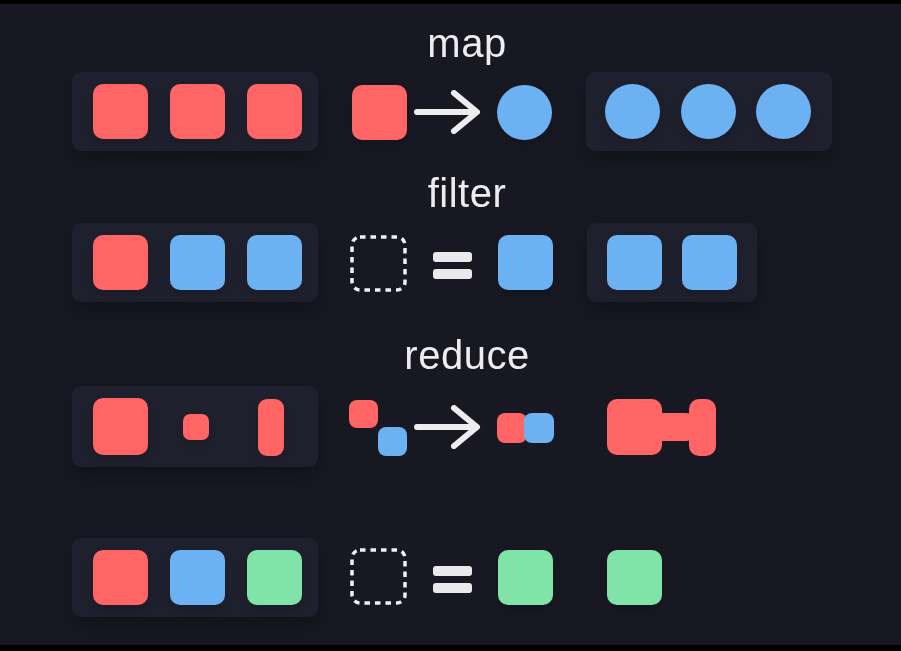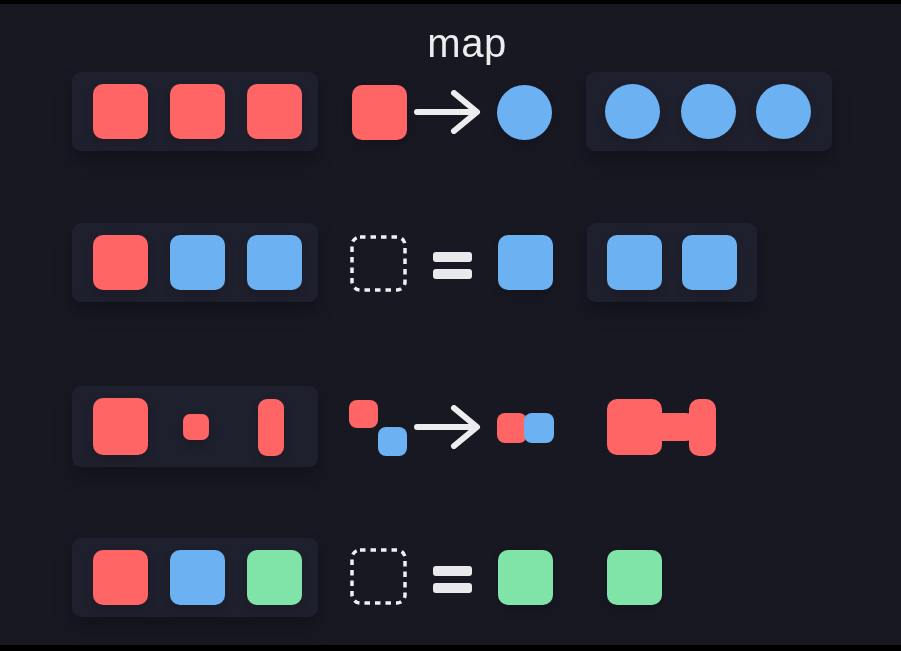--- a/index.html
+++ b/index.html
@@ -51,20 +51,21 @@
   </svg>
 
   <div class="shape circle" style="left:497px;top:85px;width:55px;height:55px" data-color="blue"></div>
 
   <div class="tray" style="left:586px;top:72px;width:246px;height:79px">
     <div class="shape circle" style="left:19px;top:12px;width:55px;height:55px" data-color="blue"></div>
     <div class="shape circle" style="left:95px;top:12px;width:55px;height:55px" data-color="blue"></div>
     <div class="shape circle" style="left:170px;top:12px;width:55px;height:55px" data-color="blue"></div>
   </div>
 
+  <h2 class="title" style="top:168px">filter</h2>
 
   <div class="tray" style="left:72px;top:223px;width:246px;height:79px">
     <div class="shape" style="left:21px;top:12px;width:55px;height:55px" data-color="red"></div>
     <div class="shape" style="left:98px;top:12px;width:55px;height:55px" data-color="blue"></div>
     <div class="shape" style="left:175px;top:12px;width:55px;height:55px" data-color="blue"></div>
   </div>
 
   <svg style="left:350px;top:235px" width="57" height="57" viewBox="0 0 57 57">
     <rect x="2" y="2" width="53" height="53" rx="8" fill="none" stroke="#f0f0f3" stroke-width="3.5" stroke-dasharray="5.5 5"></rect>
   </svg>
@@ -74,20 +75,21 @@
     <span class="eqbar" style="left:0;top:17px"></span>
   </div>
 
   <div class="shape" style="left:498px;top:235px;width:55px;height:55px" data-color="blue"></div>
 
   <div class="tray" style="left:587px;top:223px;width:170px;height:79px">
     <div class="shape" style="left:20px;top:12px;width:55px;height:55px" data-color="blue"></div>
     <div class="shape" style="left:95px;top:12px;width:55px;height:55px" data-color="blue"></div>
   </div>
 
+  <h2 class="title" style="top:330px">reduce</h2>
 
   <div class="tray" style="left:72px;top:386px;width:246px;height:81px">
     <div class="shape" style="left:21px;top:12px;width:55px;height:57px" data-color="red"></div>
     <div class="shape" style="left:111px;top:28px;width:26px;height:26px;border-radius:7px" data-color="red"></div>
     <div class="shape" style="left:186px;top:13px;width:26px;height:57px;border-radius:9px" data-color="red"></div>
   </div>
 
   <div class="shape flat" style="left:349px;top:400px;width:29px;height:28px;border-radius:8px" data-color="red"></div>
   <div class="shape flat" style="left:378px;top:427px;width:29px;height:29px;border-radius:8px" data-color="blue"></div>
 

